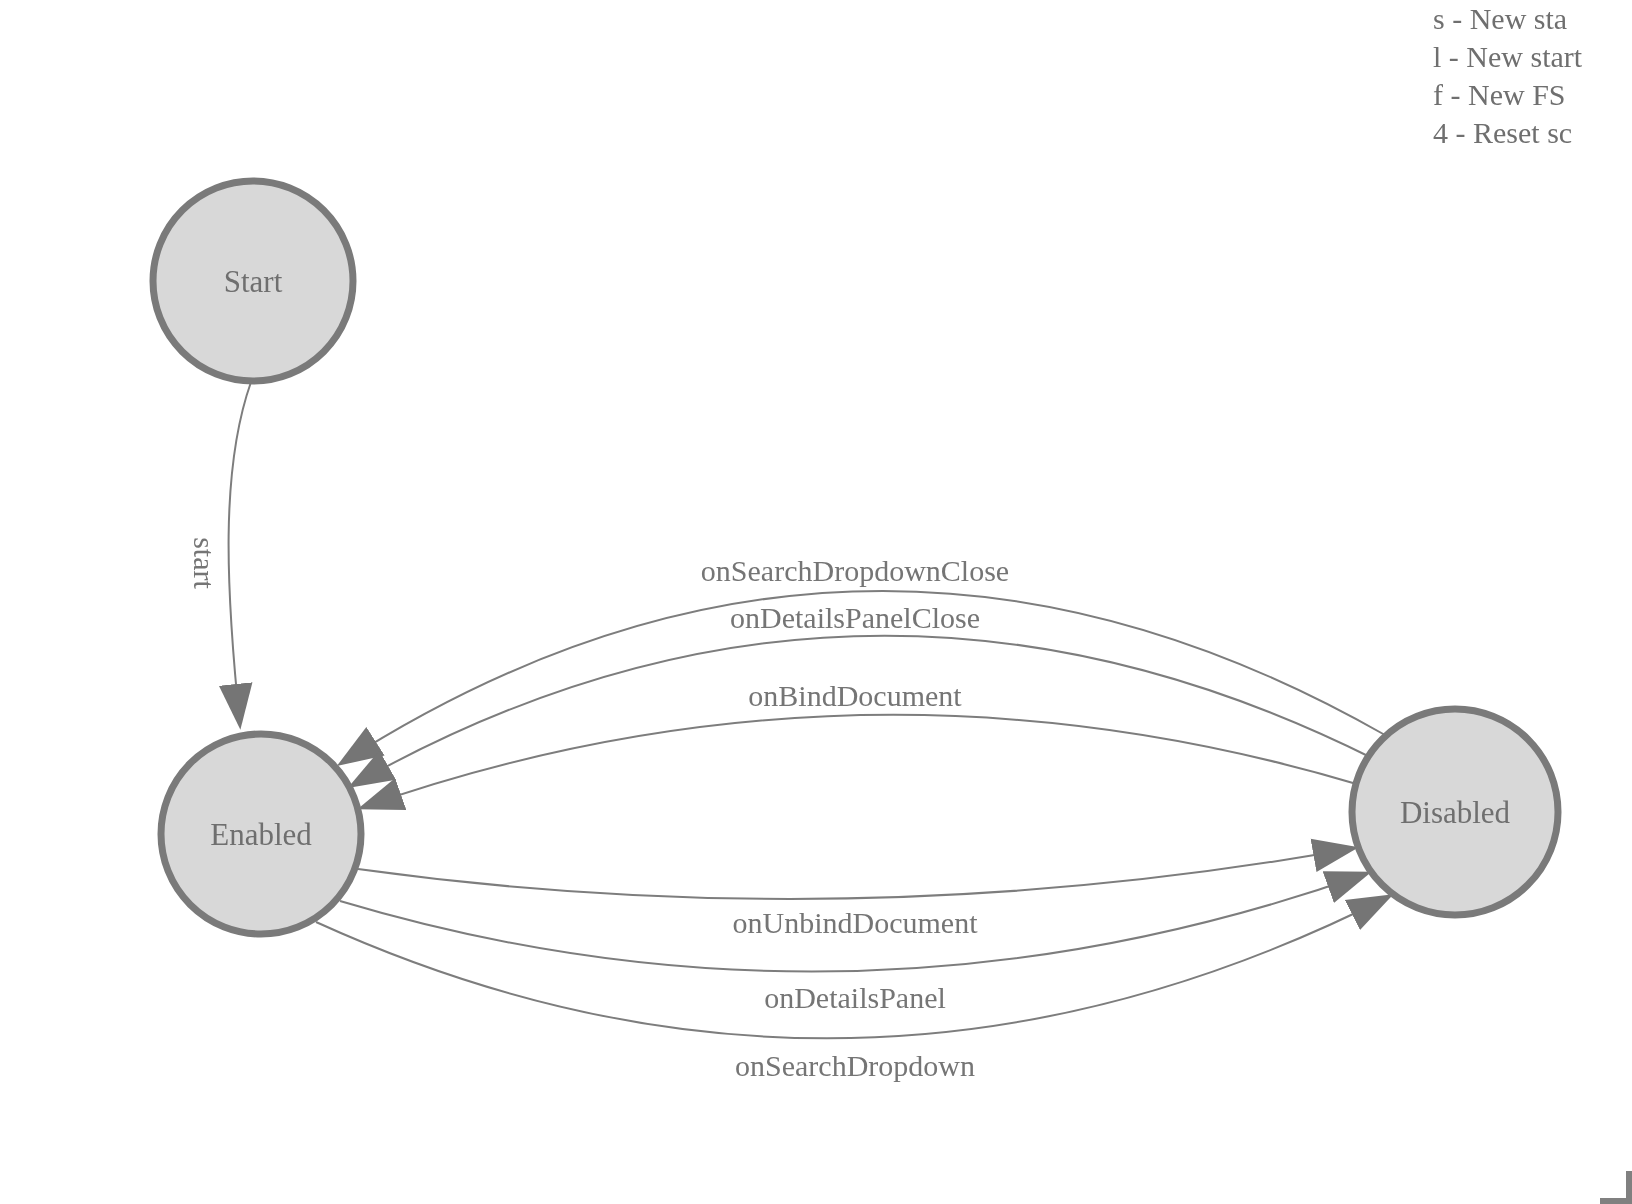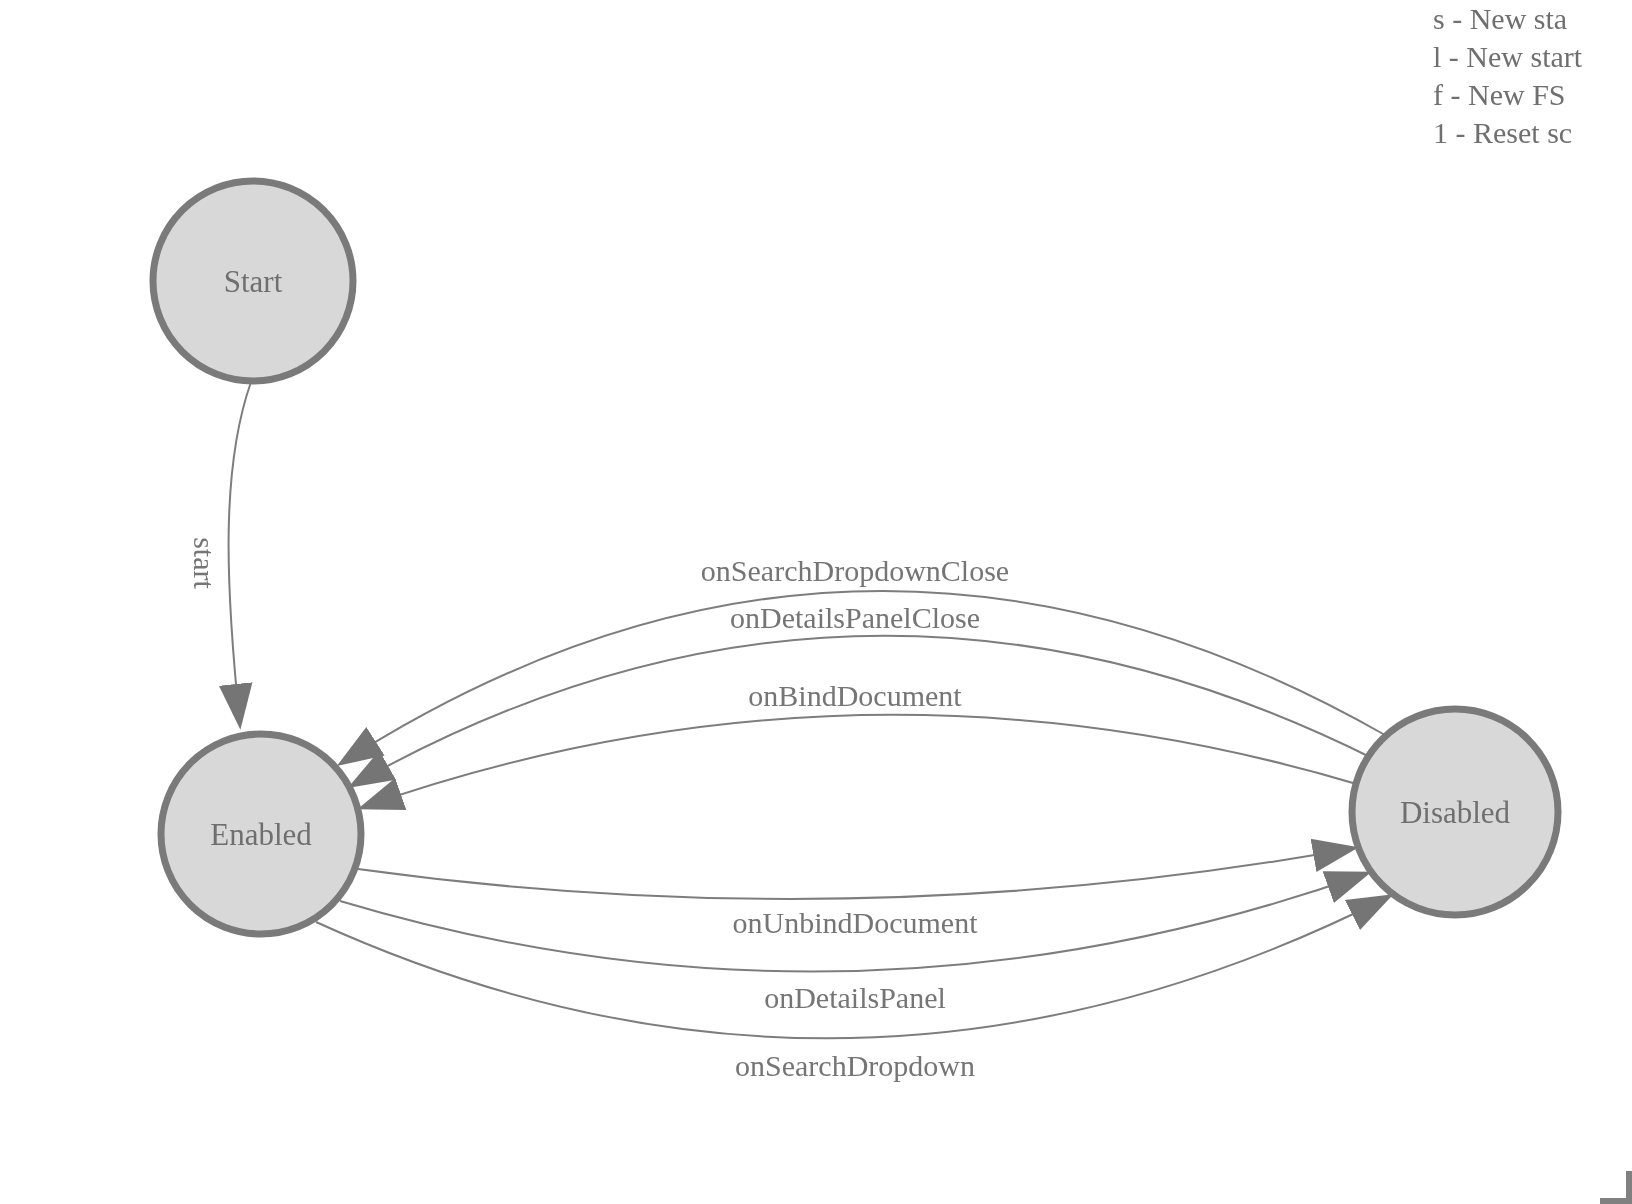--- a/index.html
+++ b/index.html
@@ -69,21 +69,21 @@
 </style>
 </head>
 <body>
 
 <div class="stage">
 
   <div class="legend">
     <div>s - New sta</div>
     <div>l - New start</div>
     <div>f - New FS</div>
-    <div>1 - Reset sc</div>
+    <div>4 - Reset sc</div>
   </div>
 
   <svg class="fsm" width="1632" height="1204" viewBox="0 0 1632 1204">
     <defs>
       <marker id="arrow" viewBox="0 0 12 10" refX="11" refY="5" markerWidth="46" markerHeight="40" orient="auto" markerUnits="userSpaceOnUse">
         <path d="M0,0.6 L12,5 L0,9.4 Z" fill="#757575"></path>
       </marker>
     </defs>
 
     <g>

